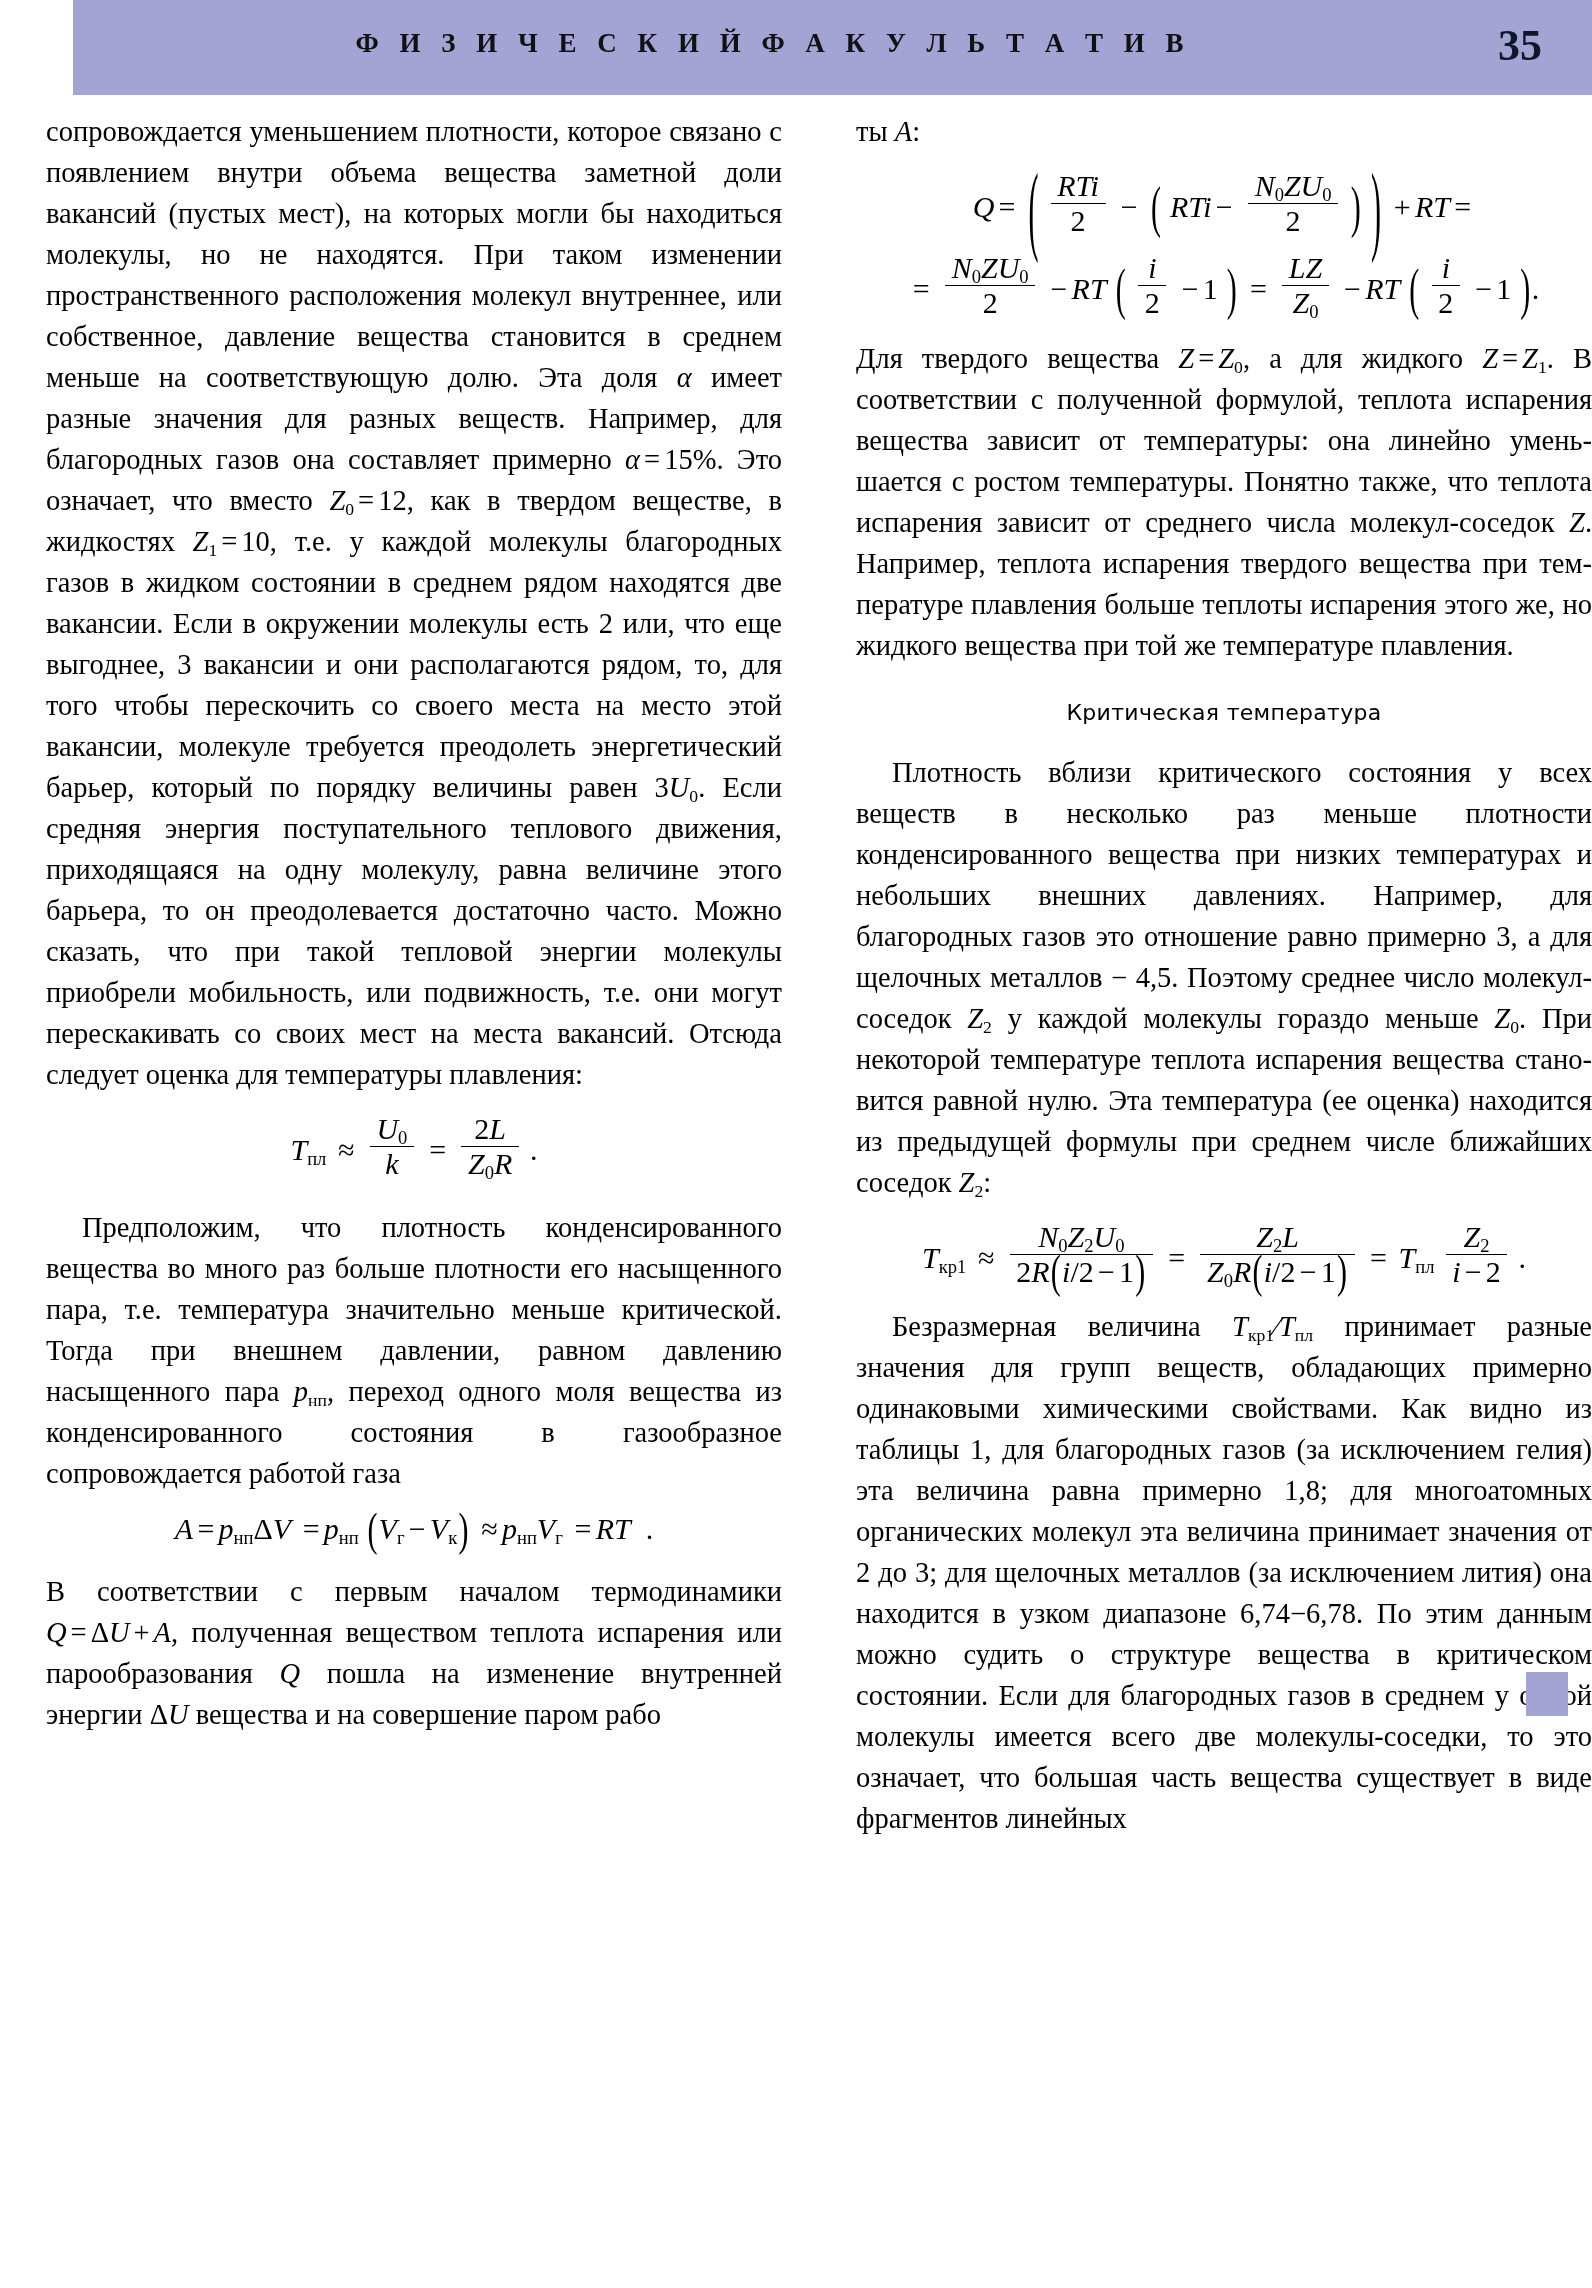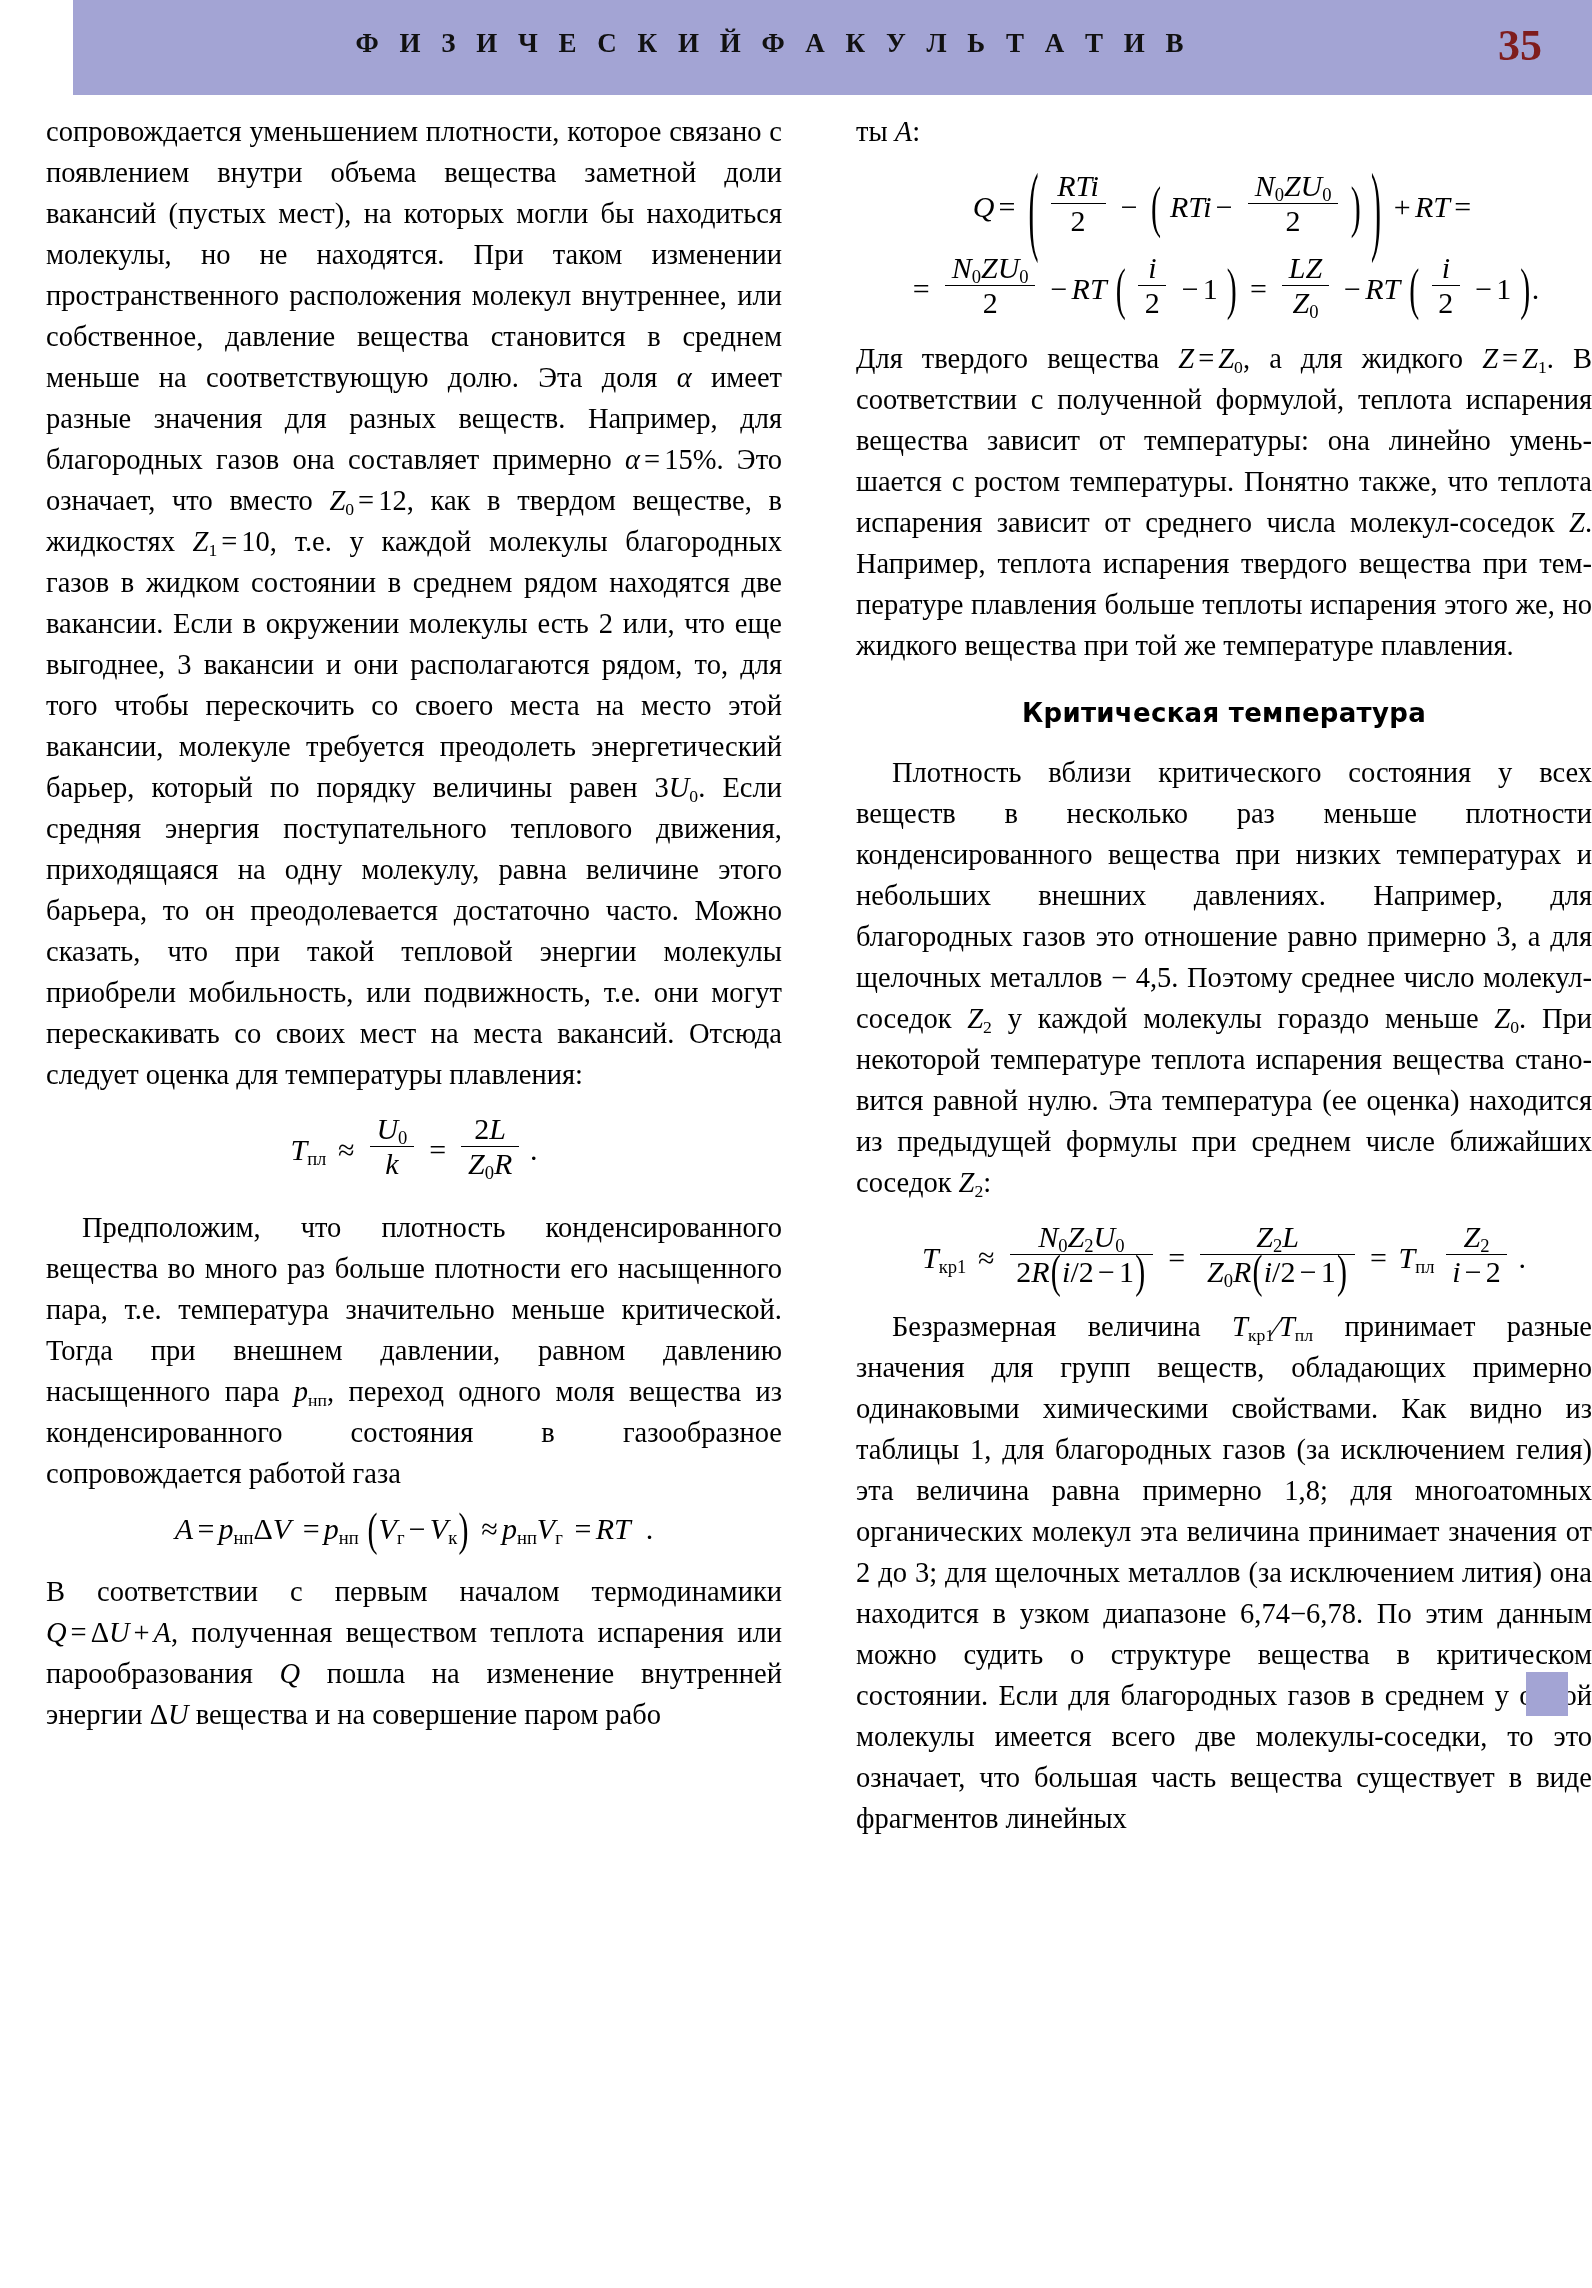--- a/index.html
+++ b/index.html
@@ -31,21 +31,21 @@
     letter-spacing:7px;
     color:#111;
     padding-right:119px;
     white-space:nowrap;
   }
   .page-number{
     position:absolute;right:50px;top:20px;
     font-family:"Liberation Serif","DejaVu Serif",serif;
     font-weight:700;
     font-size:44px;
-    color:#7f1d1d;
+    color:#0f172a;
   }
 
   
   .columns{
     position:absolute;left:0;top:111px;width:1592px;
     display:flex;
     justify-content:flex-end;
   }
   .col{
     width:736px;
@@ -57,22 +57,22 @@
   }
   .col-left{margin-left:45px;}
   .col-right{margin-left:74px;}
 
   p{margin:0;text-indent:0;}
   p.indent{text-indent:36px;}
 
   
   h2.section-heading{
     font-family:"DejaVu Sans","Liberation Sans",sans-serif;
-    font-weight:700;
-    font-size:26px;
+    font-weight:400;
+    font-size:22px;
     line-height:34px;
     text-align:center;
     margin:30px 0 22px 0;
     letter-spacing:0.3px;
   }
 
   
   .math{
     font-family:"Liberation Serif","DejaVu Serif",serif;
     font-style:normal;

